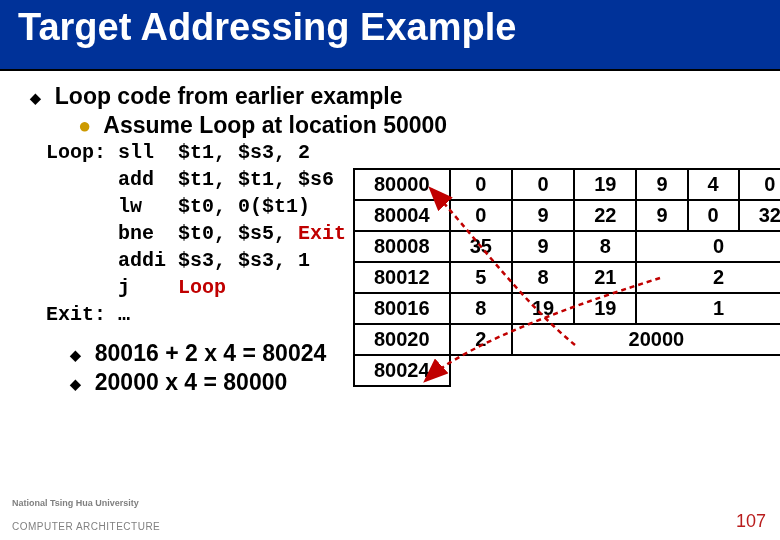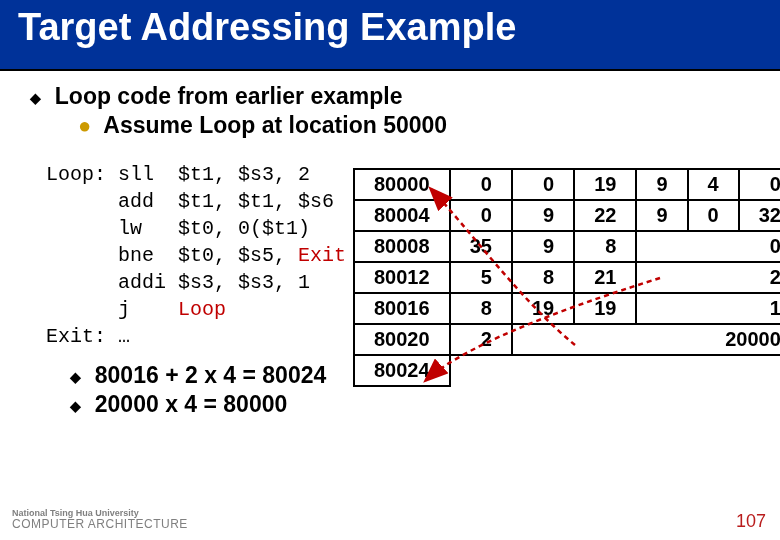--- a/index.html
+++ b/index.html
@@ -18,65 +18,65 @@
     font-size: 38px;
     font-weight: bold;
     border-bottom: 2px solid #000;
   }
   .content { padding: 12px 20px 0 30px; }
   .bullet-row { display: flex; align-items: flex-start; font-size: 23px; font-weight: bold; margin-bottom: 2px; }
   .dia { font-size: 14px; margin: 7px 14px 0 0; color: #000; }
   .sub-row { display: flex; align-items: flex-start; font-size: 23px; font-weight: bold; margin-left: 48px; margin-top: 2px; }
   .dot { color: #cc9900; font-size: 22px; margin: 1px 12px 0 0; }
   .code-table {
-    margin: 22px 0 0 10px;
+    margin: 0 0 0 10px;
     border-collapse: collapse;
     font-family: "Courier New", monospace;
     font-size: 20px;
-    font-weight: normal;
+    font-weight: bold;
   }
   .code-table td { padding: 2px 6px; white-space: nowrap; }
   .code-table .lbl { width: 68px; }
   .code-table .instr { width: 60px; }
   .code-table .args { width: 185px; }
   .code-table .red { color: #c00000; }
   .enc-table {
     position: absolute;
     left: 353px;
     top: 168px;
     border-collapse: collapse;
     font-family: Arial, sans-serif;
     font-size: 20px;
     font-weight: bold;
   }
   .enc-table td {
     border: 2px solid #000;
     padding: 3px 19px;
-    text-align: right;
+    text-align: center;
     background: #fff;
   }
   .enc-table td.addr { width: 78px; }
   .enc-table td.n1 { width: 42px; }
   .enc-table td.n2 { width: 42px; }
   .enc-table td.n3 { width: 44px; }
   .enc-table td.n4 { width: 38px; }
   .enc-table td.n5 { width: 38px; }
   .enc-table td.n6 { width: 44px; }
   .calcs { margin: 12px 0 0 40px; }
   .calc-row { display: flex; align-items: flex-start; font-size: 23px; font-weight: bold; margin-top: 2px;}
   .footer {
     position: absolute;
     left: 12px;
     bottom: 8px;
     color: #808080;
     font-size: 9px;
     line-height: 1.15;
   }
   .footer .uni { font-weight: bold; }
-  .footer .dept { color: #808080; letter-spacing: 0.5px; font-size: 12px;}
+  .footer .dept { color: #808080; letter-spacing: 0.5px; font-size: 10px; margin-top: 12px;}
   .pagenum {
     position: absolute;
     right: 14px;
     bottom: 8px;
     font-size: 18px;
     color: #b91c1c;
   }
   .arrow-layer {
     position: absolute;
     left: 0; top: 0;

